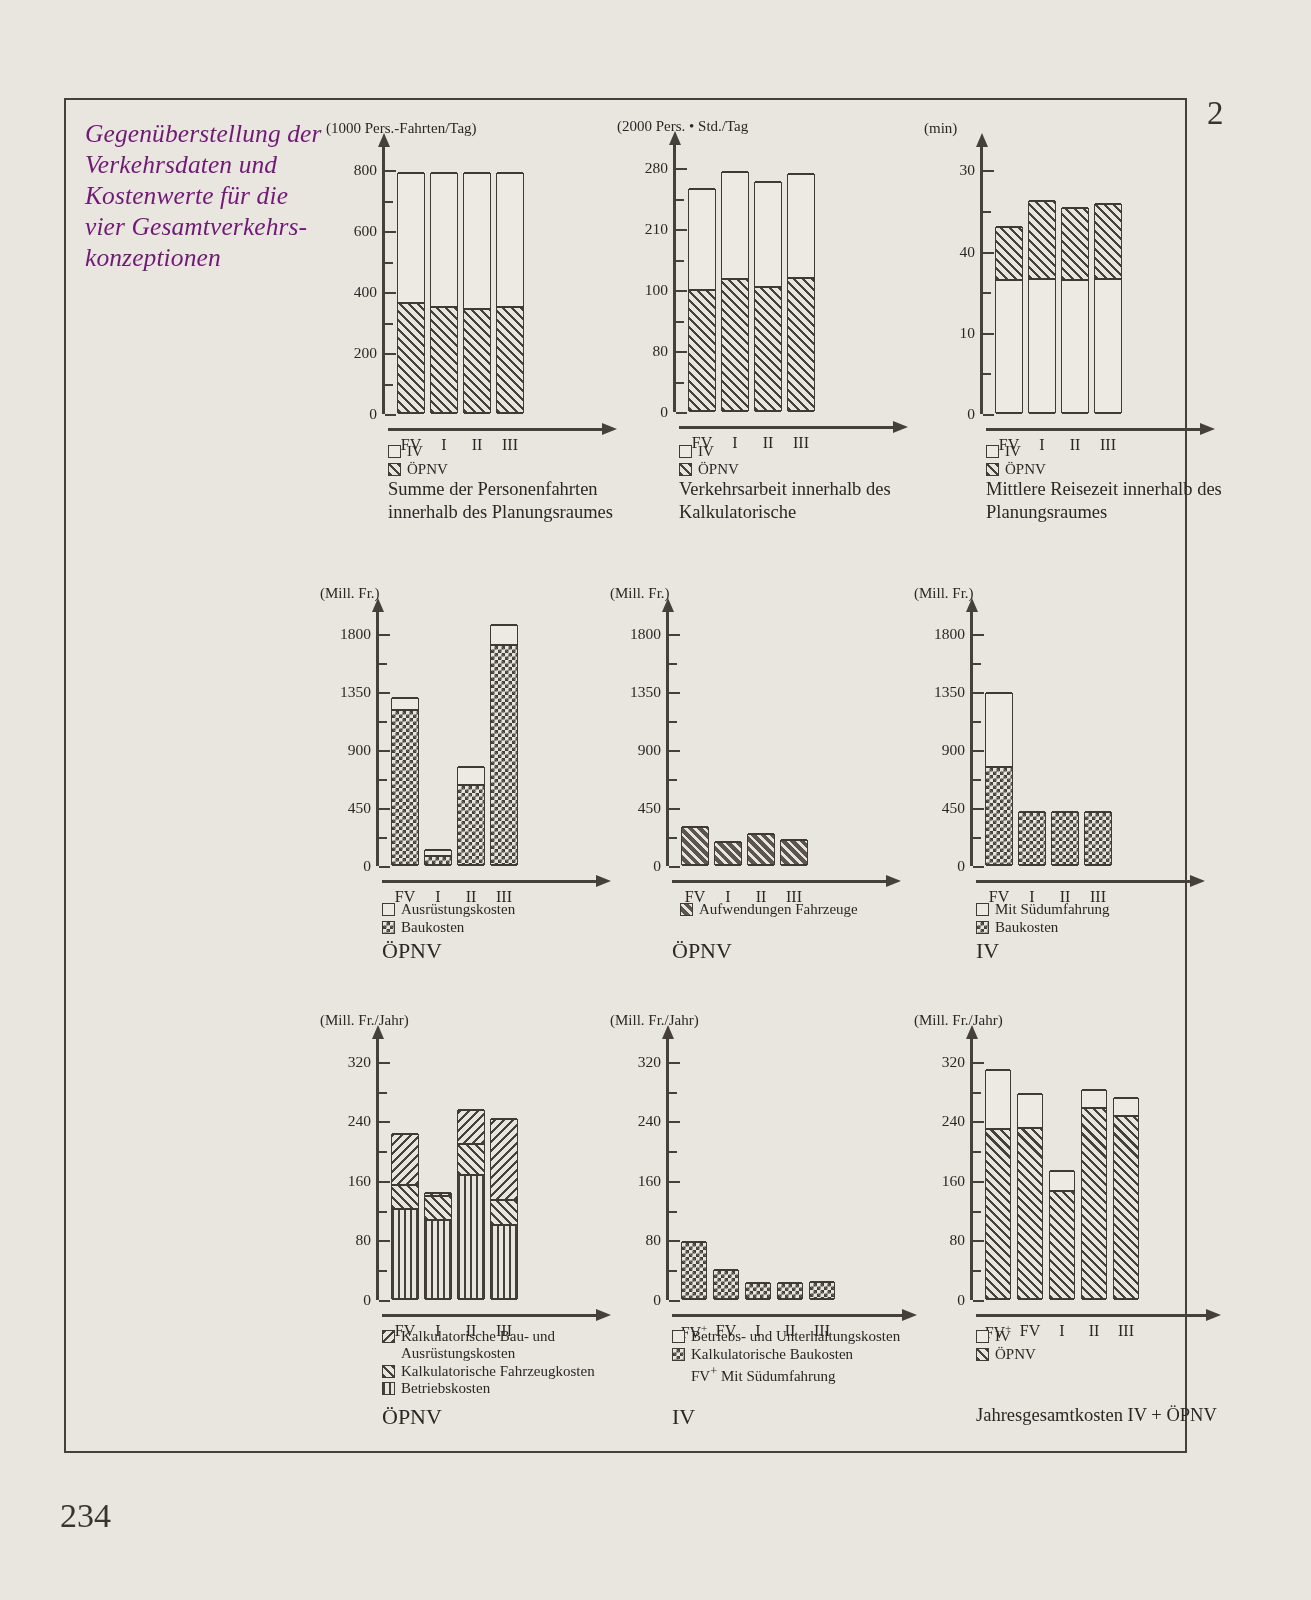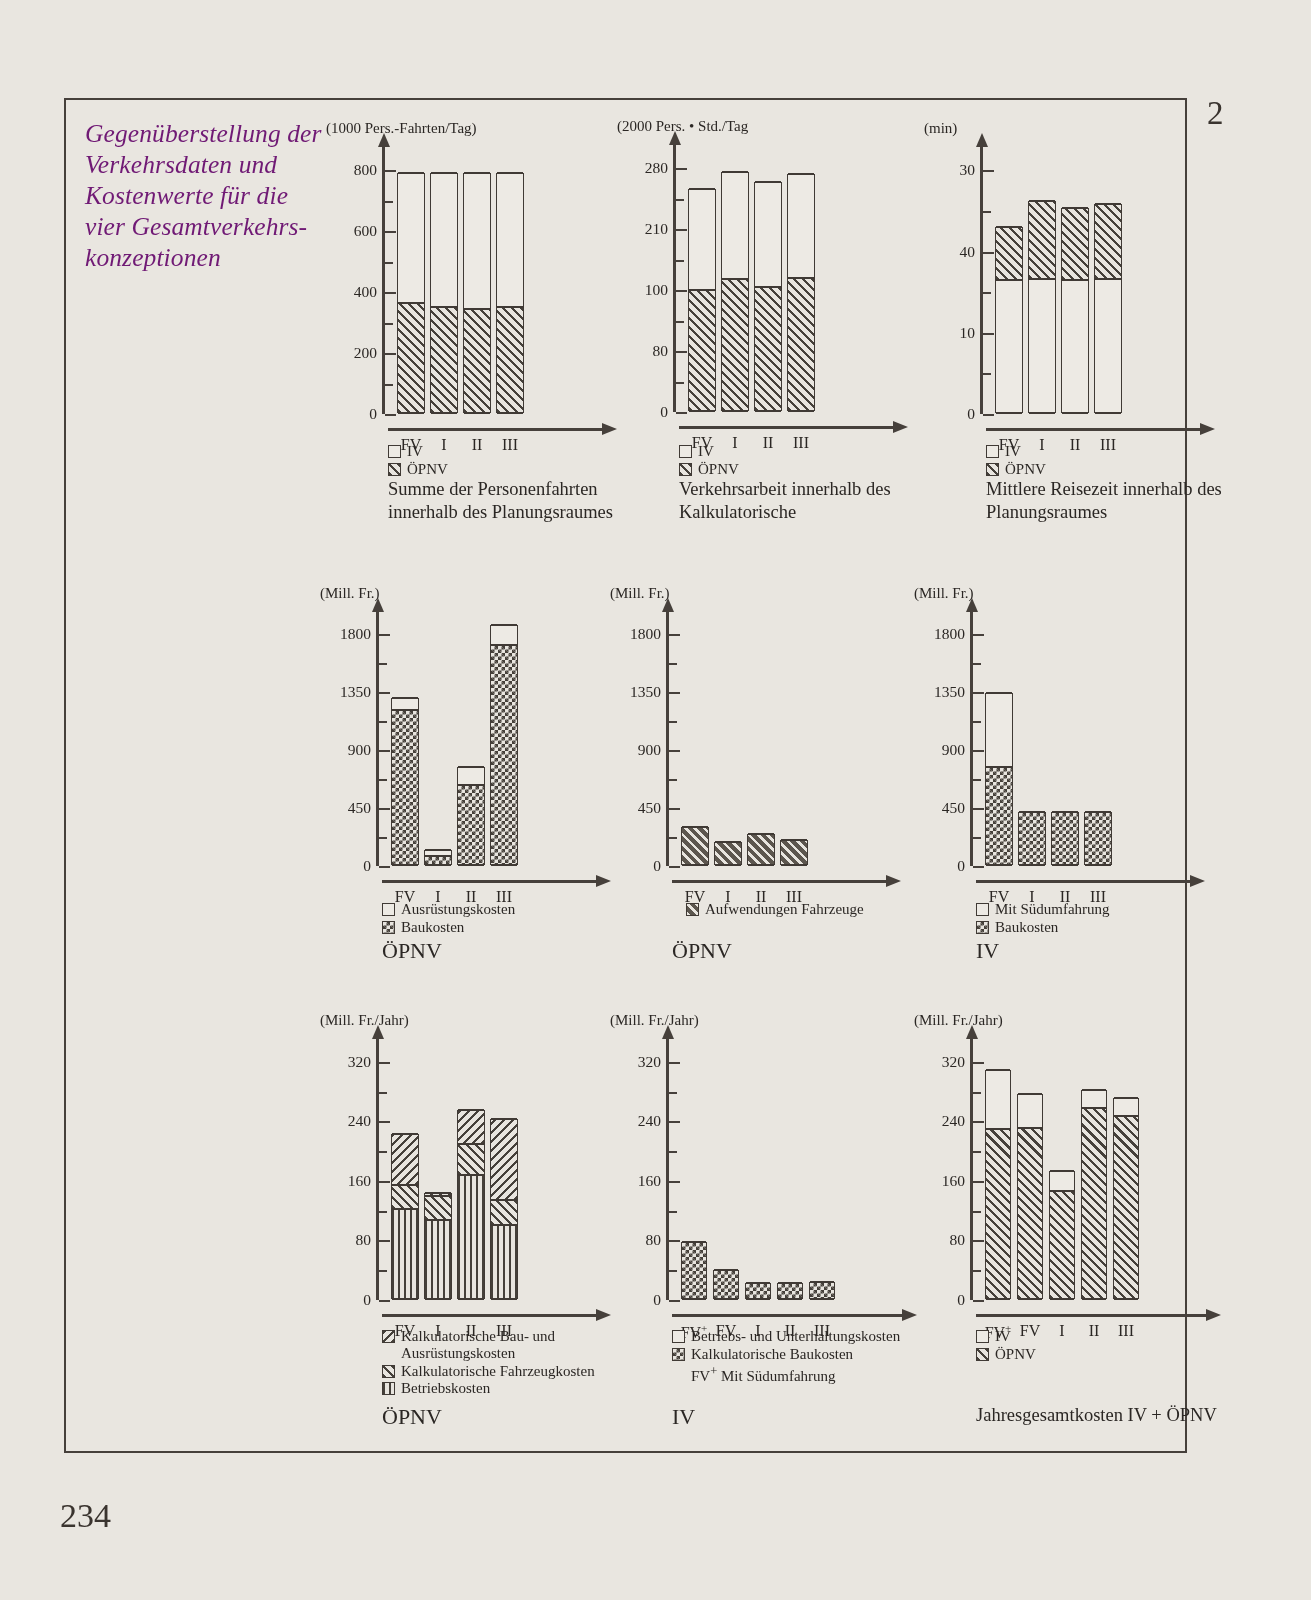--- a/index.html
+++ b/index.html
@@ -432,21 +432,21 @@
           <div class="seg p-hatch-dense" style="bottom: 0%; height: 100%;"></div>
         </div>
       </div>
       <div class="axis-x" style="left: 62px; top: 295px; width: 214px;">
         <div class="axis-x-arrow" style="left: 214px;"></div>
       </div>
       <div class="xlab" style="left: 85px; top: 303px;">FV</div>
       <div class="xlab" style="left: 118px; top: 303px;">I</div>
       <div class="xlab" style="left: 151px; top: 303px;">II</div>
       <div class="xlab" style="left: 184px; top: 303px;">III</div>
-      <div class="legend" style="left: 76px; top: 316px; width: 250px;">
+      <div class="legend" style="left: 70px; top: 316px; width: 250px;">
         <div class="legend-row">
           <span class="swatch p-hatch-dense"></span>
           <div class="legend-text">Aufwendungen Fahrzeuge</div>
         </div>
       </div>
       <div class="footer-label" style="left: 62px; top: 353px;">ÖPNV</div>
     </div>
     <div class="cell" style="left: 914px; top: 585px;">
       <div class="unit">(Mill. Fr.)</div>
       <div class="plot" style="left: 56px; top: 26px; width: 150px; height: 255px;">

